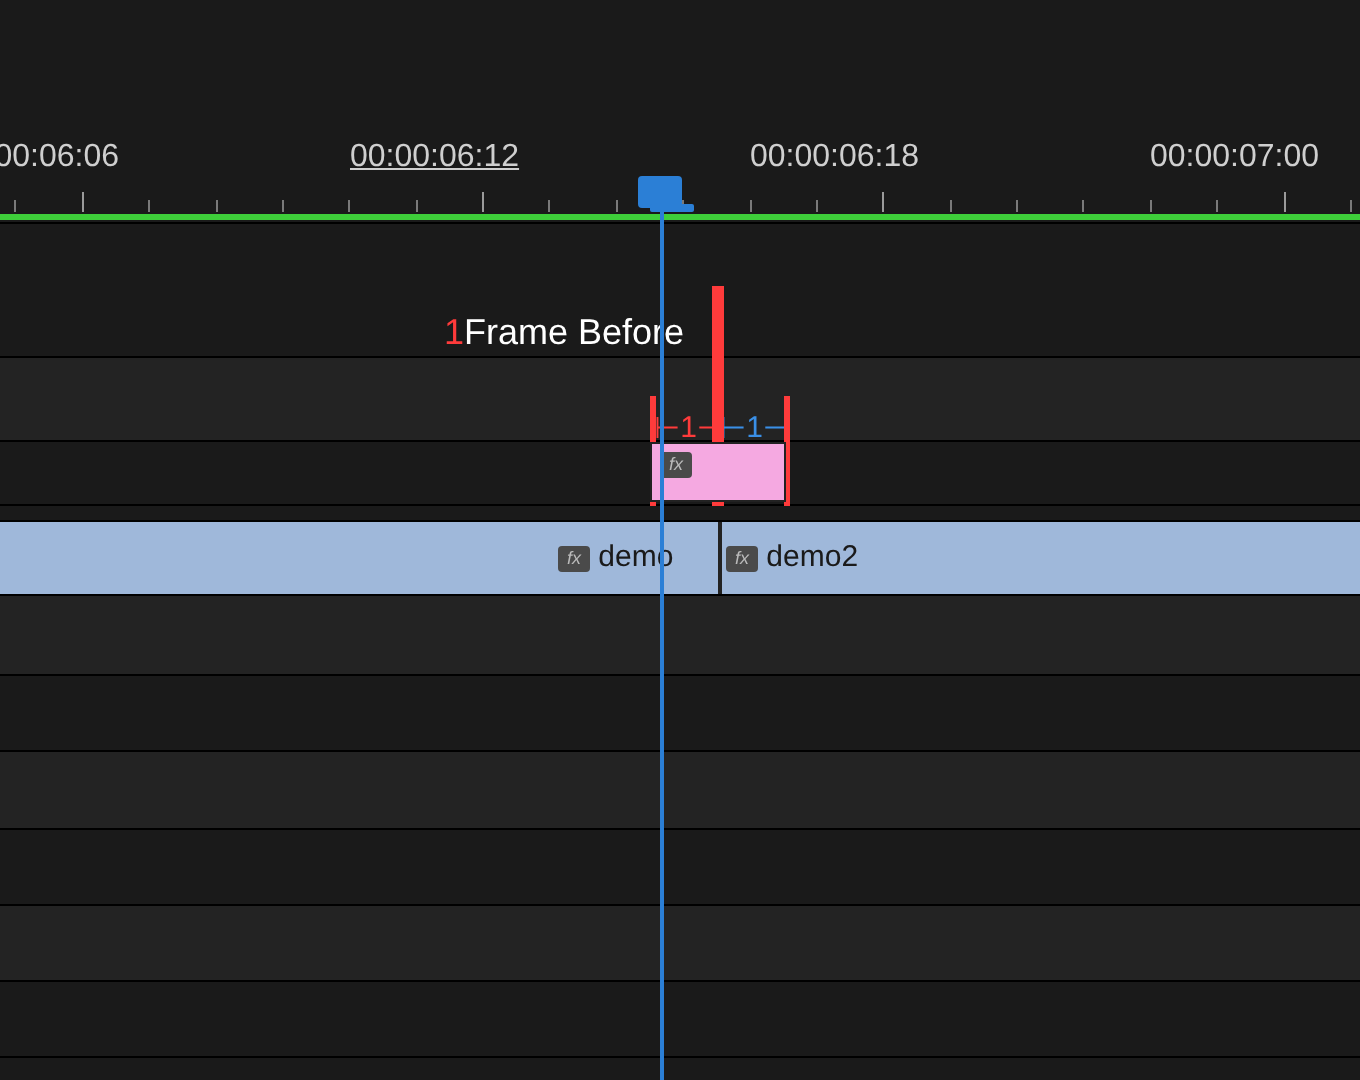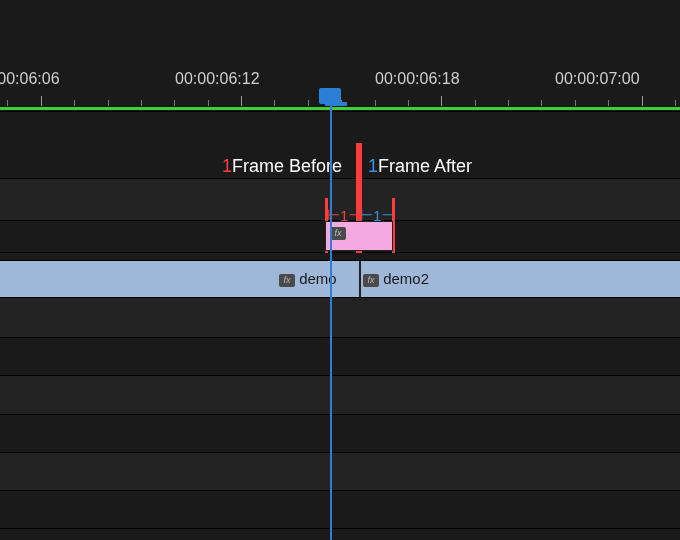--- a/index.html
+++ b/index.html
@@ -203,23 +203,23 @@
       <div class="track-divider" style="top: 414px;"></div>
       <div class="track-divider" style="top: 452px;"></div>
       <div class="track-divider" style="top: 490px;"></div>
       <div class="track-divider" style="top: 528px;"></div>
     </div>
 
   <div class="ruler-green-line"></div>
 
   <div id="tick-labels">
       <div class="tick-label" style="left: -25px;">00:00:06:06</div>
-      <div class="tick-label" style="left: 175px;">00:00:06:12</div>
+      <div class="tick-label" style="left: 175px; text-decoration: underline;">00:00:06:12</div>
       <div class="tick-label" style="left: 375px;">00:00:06:18</div>
-      <div class="tick-label" style="left: 555px;">00:00:07:00</div>
+      <div class="tick-label" style="left: 575px;">00:00:07:00</div>
     </div>
   <div id="tick-majors">
       <div class="tick-major" style="left: 41px;"></div>
       <div class="tick-major" style="left: 241px;"></div>
       <div class="tick-major" style="left: 441px;"></div>
       <div class="tick-major" style="left: 642px;"></div>
     </div>
   <div id="tick-minors">
       <div class="tick-minor" style="left: 7px;"></div>
       <div class="tick-minor" style="left: 74px;"></div>
@@ -236,23 +236,20 @@
       <div class="tick-minor" style="left: 508px;"></div>
       <div class="tick-minor" style="left: 541px;"></div>
       <div class="tick-minor" style="left: 575px;"></div>
       <div class="tick-minor" style="left: 608px;"></div>
       <div class="tick-minor" style="left: 675px;"></div>
     </div>
 
   <div class="anno-label" style="left:222px;">
     <span class="txt-red">1</span><span class="txt-white">Frame Before</span>
   </div>
-  <div class="anno-label" style="left:368px;">
-    <span class="txt-blue">1</span><span class="txt-white">Frame After</span>
-  </div>
 
   <div class="small-measure" style="left:327px;">
     <span class="txt-red">⊢</span><span class="txt-red">1</span><span class="txt-red">⊣</span>
   </div>
   <div class="small-measure" style="left:360px;">
     <span class="txt-blue">⊢</span><span class="txt-blue">1</span><span class="txt-blue">⊣</span>
   </div>
 
   <div class="red-vline" style="top:143px;height:110px;left:356px;"></div>
   <div class="red-vline" style="top:143px;height:110px;left:359px;"></div>

